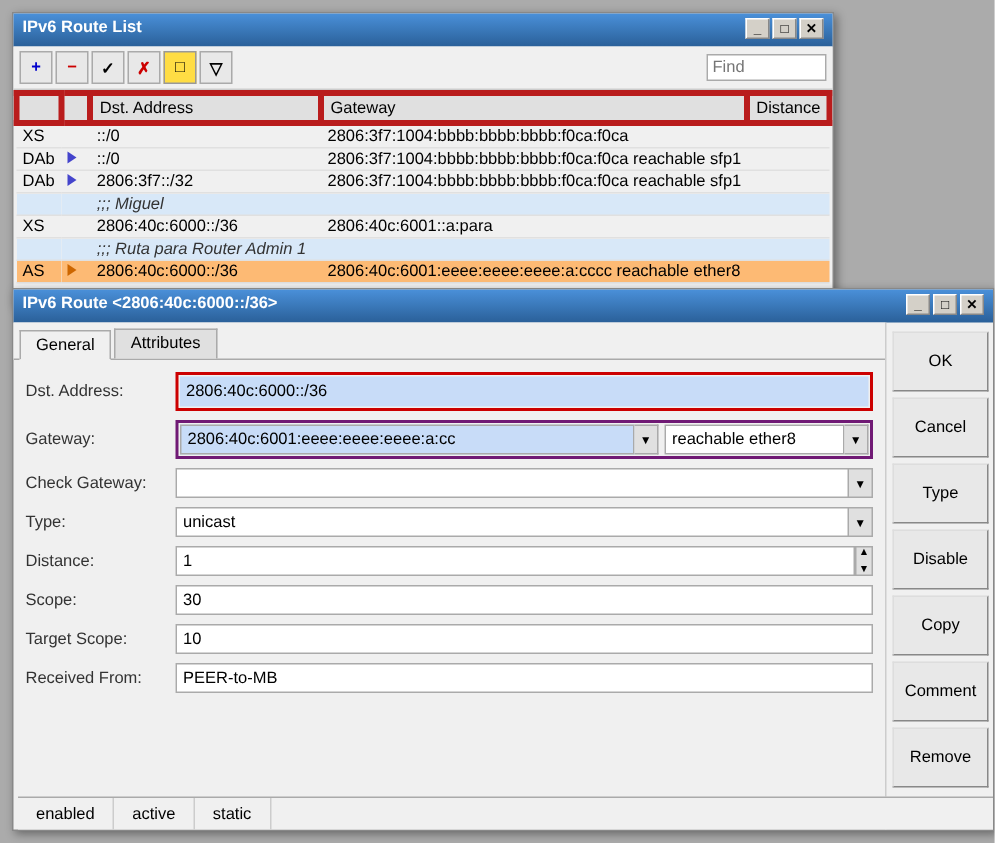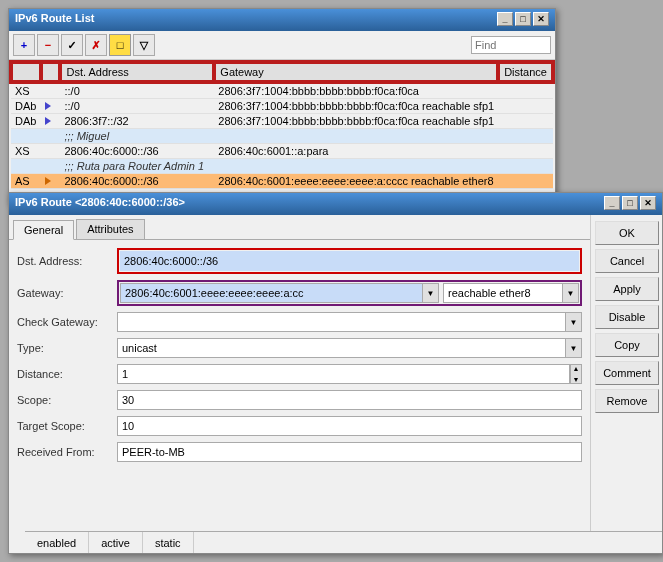--- a/index.html
+++ b/index.html
@@ -235,38 +235,38 @@
       width: 72px;
       padding: 6px 4px;
       display: flex;
       flex-direction: column;
       gap: 4px;
       border-left: 1px solid #ccc;
     }
 
     .side-btn {
       width: 64px;
-      height: 24px;
+      height: 40px;
       background: #e8e8e8;
       border: 1px solid #888;
       border-top-color: #ddd;
       border-left-color: #ddd;
       cursor: pointer;
       font-size: 11px;
       text-align: center;
       display: flex;
       align-items: center;
       justify-content: center;
     }
 
     
     .status-bar {
       position: absolute;
       bottom: 0;
-      left: 16px;
+      left: 3px;
       right: 0;
       height: 22px;
       background: #f0f0f0;
       border-top: 1px solid #aaa;
       display: flex;
       align-items: center;
       font-size: 11px;
     }
 
     .status-item {
@@ -452,20 +452,20 @@
       <div class="status-bar">
         <div class="status-item">enabled</div>
         <div class="status-item">active</div>
         <div class="status-item">static</div>
       </div>
     </div>
 
     <div class="sidebar-buttons">
       <button class="side-btn">OK</button>
       <button class="side-btn">Cancel</button>
-      <button class="side-btn">Apply</button>
+      <button class="side-btn">Type</button>
       <button class="side-btn">Disable</button>
       <button class="side-btn">Copy</button>
       <button class="side-btn">Comment</button>
       <button class="side-btn">Remove</button>
     </div>
   </div>
 </div>
 
 </body></html>

